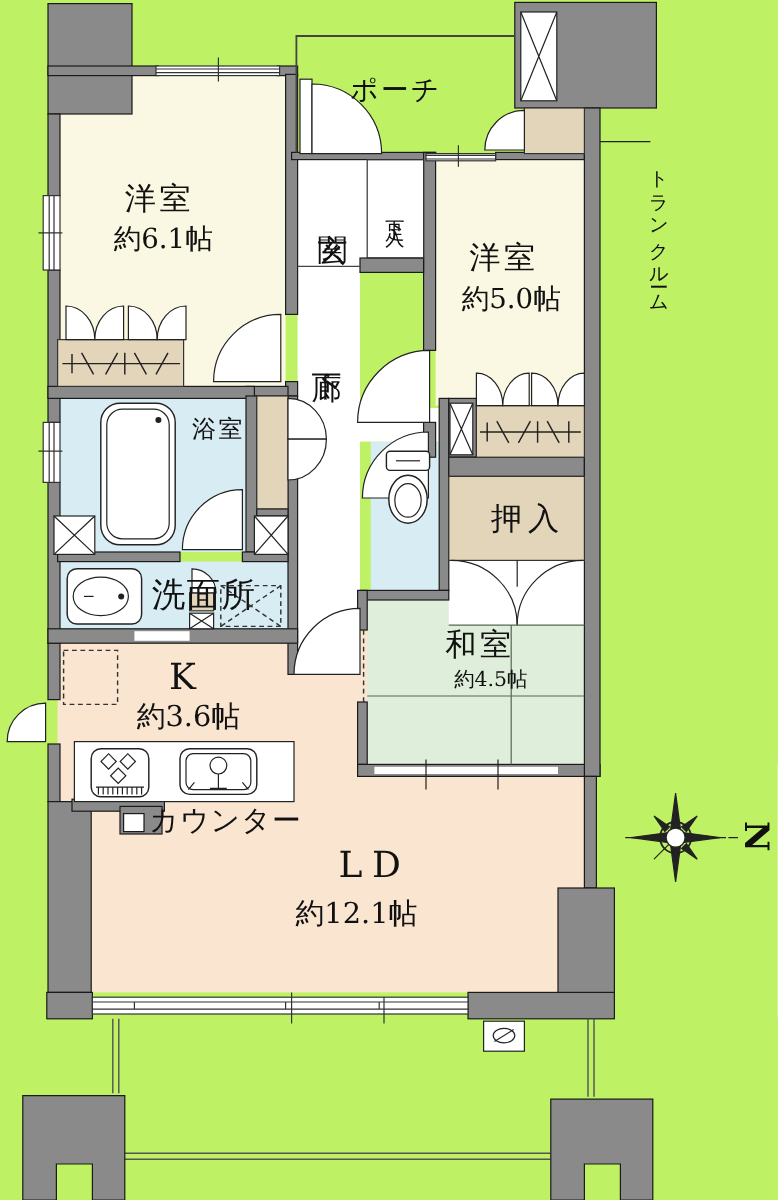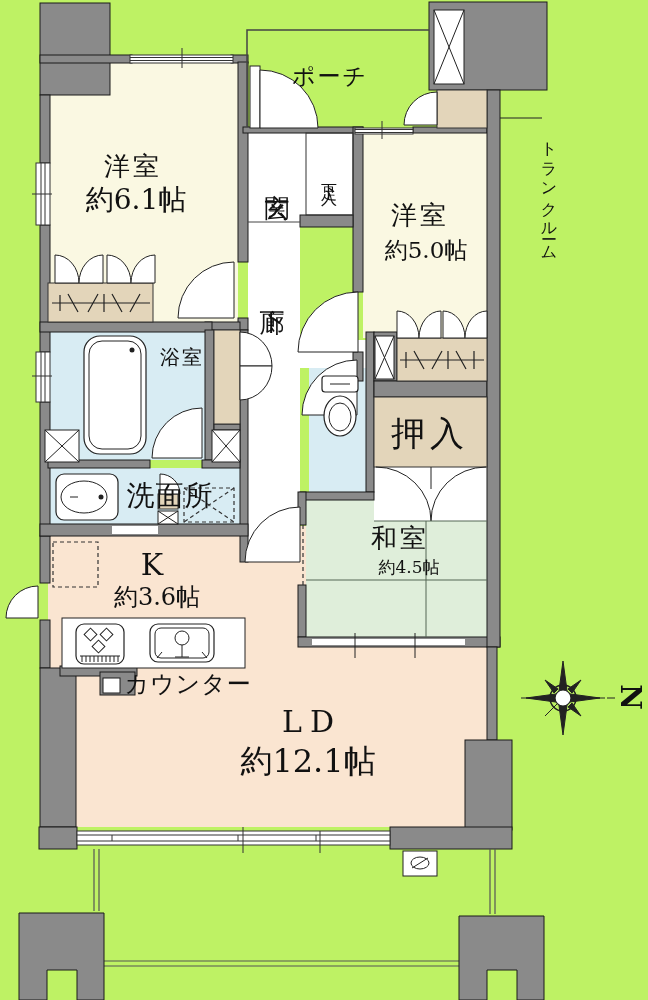--- a/index.html
+++ b/index.html
@@ -240,31 +240,31 @@
     <polygon points="545,680 558,689 554,693"></polygon>
     <polygon points="581,716 572,703 568,707"></polygon>
     <polygon points="545,716 554,707 558,703"></polygon>
     <circle cx="563" cy="698" r="13" fill="none" stroke-width="1.5"></circle>
     <circle cx="563" cy="698" r="8" fill="#fff" stroke-width="1.2"></circle>
   </g>
 </svg>
 
   <div class="lbl" style="left:330px;top:76px;font-size:23px;letter-spacing:2px">ポーチ</div>
   <div class="lbl" style="left:133px;top:166px;font-size:26px;letter-spacing:3px">洋室</div>
-  <div class="lbl" style="left:136px;top:200px;font-size:28px">約6.1帖</div>
+  <div class="lbl" style="left:136px;top:200px;font-size:23px">約6.1帖</div>
   <div class="lbl" style="left:420px;top:215px;font-size:26px;letter-spacing:3px">洋室</div>
   <div class="lbl" style="left:426px;top:250px;font-size:23px">約5.0帖</div>
   <div class="lbl v" style="left:277px;top:177px;font-size:25px">玄関</div>
   <div class="lbl v" style="left:329px;top:175px;font-size:16px">下足入</div>
   <div class="lbl v" style="left:549px;top:192px;font-size:16px;letter-spacing:2px">トランクルーム</div>
   <div class="lbl v" style="left:272px;top:292px;font-size:25px">廊下</div>
   <div class="lbl" style="left:182px;top:357px;font-size:20px;letter-spacing:2px">浴室</div>
   <div class="lbl" style="left:170px;top:496px;font-size:28px;letter-spacing:1px">洗面所</div>
-  <div class="lbl" style="left:430px;top:433px;font-size:34px;letter-spacing:5px">押入</div>
+  <div class="lbl" style="left:440px;top:433px;font-size:26px;letter-spacing:5px">押入</div>
   <div class="lbl" style="left:400px;top:538px;font-size:26px;letter-spacing:3px">和室</div>
   <div class="lbl" style="left:409px;top:567px;font-size:17px">約4.5帖</div>
   <div class="lbl" style="left:152px;top:565px;font-size:30px">K</div>
   <div class="lbl" style="left:157px;top:597px;font-size:24px">約3.6帖</div>
   <div class="lbl" style="left:188px;top:684px;font-size:24px;letter-spacing:1px">カウンター</div>
   <div class="lbl" style="left:312px;top:722px;font-size:30px;letter-spacing:8px">LD</div>
-  <div class="lbl" style="left:308px;top:761px;font-size:32px">約12.1帖</div>
+  <div class="lbl" style="left:297px;top:761px;font-size:24px">約12.1帖</div>
   <div class="lbl rot" style="left:630px;top:697px;font-size:28px">N</div>
 </div>
 
 </body></html>

